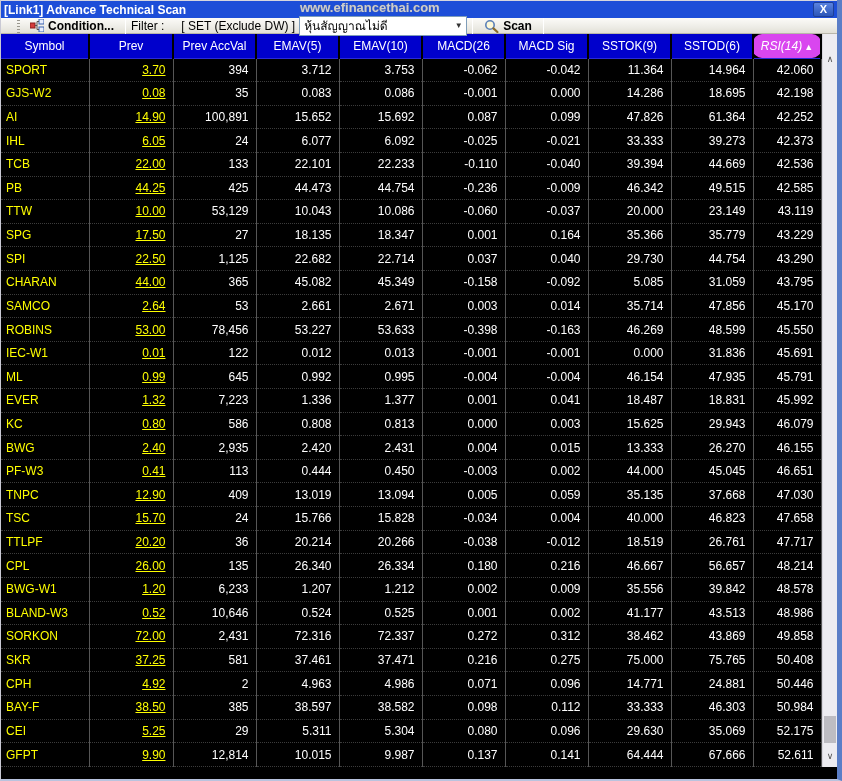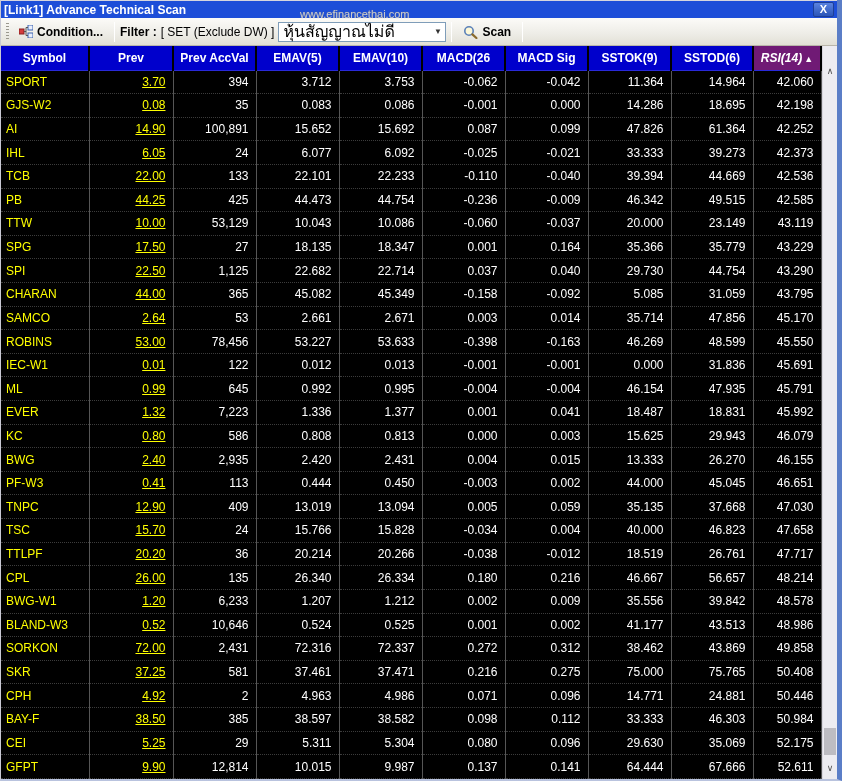--- a/index.html
+++ b/index.html
@@ -11,64 +11,64 @@
     overflow:hidden;
   }
 
   
   .titlebar{
     height:18px; background:#1d4ed8; color:#fff; display:flex; align-items:center;
     padding-left:3px; position:relative; border-top:1px solid #d6d6de;
   }
   .titlebar .title{ font-size:12px; font-weight:bold; letter-spacing:0; }
   .watermark{
-    position:absolute; left:299px; top:8px; z-index:40;
-    font-size:11px; font-weight:normal; color:rgba(220,220,220,0.85);
+    position:absolute; left:299px; top:0px; z-index:40;
+    font-size:13px; font-weight:bold; color:rgba(220,220,220,0.85);
     text-shadow:0 0 1px #7a7a7a; pointer-events:none; white-space:nowrap;
   }
   .close-btn{
     position:absolute; right:3px; top:1px; width:21px; height:15px;
     background:linear-gradient(#5a83e0,#2b55b8); border:1px solid #1e3f96; border-radius:2px;
     color:#fff; font-size:11px; font-weight:bold; line-height:13px; text-align:center; cursor:pointer;
   }
 
   
   .toolbar{
-    height:28px; background:linear-gradient(#fcfbf8,#edece6 60%,#e2e0d6);
+    height:16px; background:linear-gradient(#fcfbf8,#edece6 60%,#e2e0d6);
     border-bottom:1px solid #b9b6aa; display:flex; align-items:center; font-size:12px; color:#000;
-    padding-left:4px;
+    padding-left:15px;
   }
   .grip{
     width:3px; height:18px; margin:0 4px 0 1px;
     background-image:repeating-linear-gradient(#9a988e 0 1px, transparent 1px 3px);
   }
   .tb-sep{ width:1px; height:20px; background:#c2bfb2; border-right:1px solid #fff; margin:0 5px; }
   .tb-btn{
     display:flex; align-items:center; gap:4px; background:transparent; border:1px solid transparent;
     font-family:"Liberation Sans",sans-serif; font-size:12px; font-weight:bold; padding:2px 5px; cursor:pointer;
   }
-  .filter-label{ font-weight:bold; margin-right:4px; }
+  .filter-label{ font-weight:normal; margin-right:17px; }
   .filter-value{ font-weight:normal; }
   .combo{
     width:168px; height:20px; background:#fff; border:1px solid #7f9db9;
     display:flex; align-items:center; margin-left:4px; padding-left:4px; cursor:pointer; position:relative;
   }
-  .combo .combo-text{ font-size:16px; flex:1; overflow:hidden; white-space:nowrap; }
+  .combo .combo-text{ font-size:12px; flex:1; overflow:hidden; white-space:nowrap; }
   .combo .combo-arrow{ width:15px; text-align:center; font-size:8px; color:#333; }
   .icon-svg{ display:block; }
 
   
   .grid-area{ display:flex; height:733px; background:#000; }
   table{ border-collapse:collapse; table-layout:fixed; width:820px; background:#000; }
   th{
-    height:24px; background:#0000cc; color:#fff; font-size:12px; font-weight:bold;
+    height:24px; background:#0000cc; color:#fff; font-size:12px; font-weight:normal;
     border-right:2px solid #000; border-bottom:1px solid #2929d8;
     text-align:center; padding:0 1px; overflow:hidden; white-space:nowrap; cursor:pointer;
   }
-  th.rsi-th{ background:#701a75; font-style:italic; }
+  th.rsi-th{ background:#d946ef; font-style:italic;border-radius:9px; }
   .sort-icon{ font-size:9px; margin-left:2px; font-style:normal; }
   tbody tr{ height:22.87px;margin-left:48px; }
   td{
     color:#fff; font-size:12px; text-align:right; padding:0 7px 0 2px;
     border-right:1px solid #565656; border-bottom:1px dotted #3c3c3c;
     overflow:hidden; white-space:nowrap;
   }
   td.col-symbol{ color:#ffff00; text-align:left; padding-left:5px; }
   .prev-link{ color:#ffff00; text-decoration:underline; cursor:pointer; }
 

